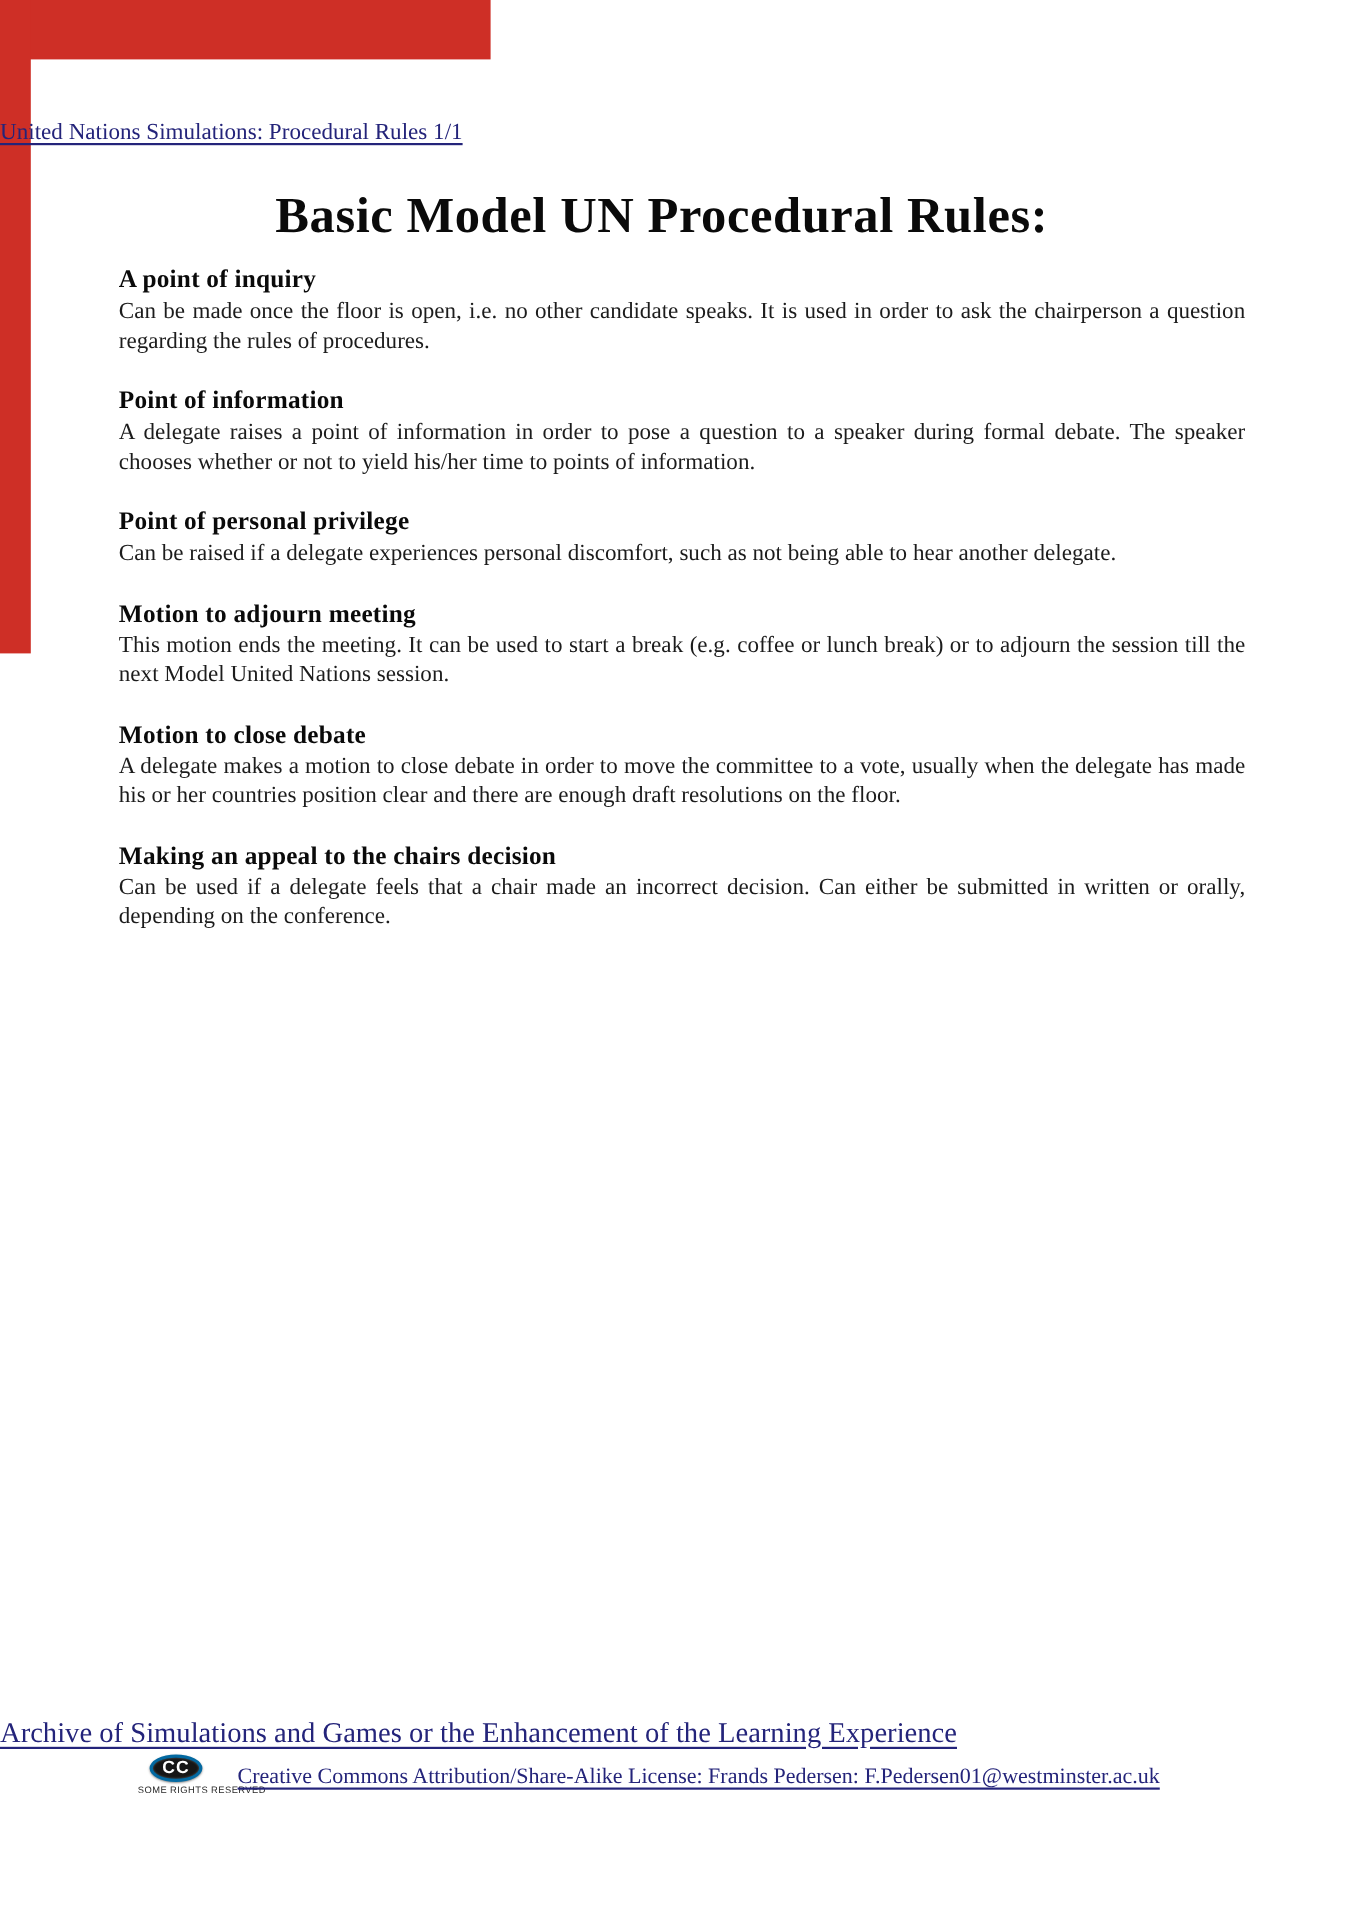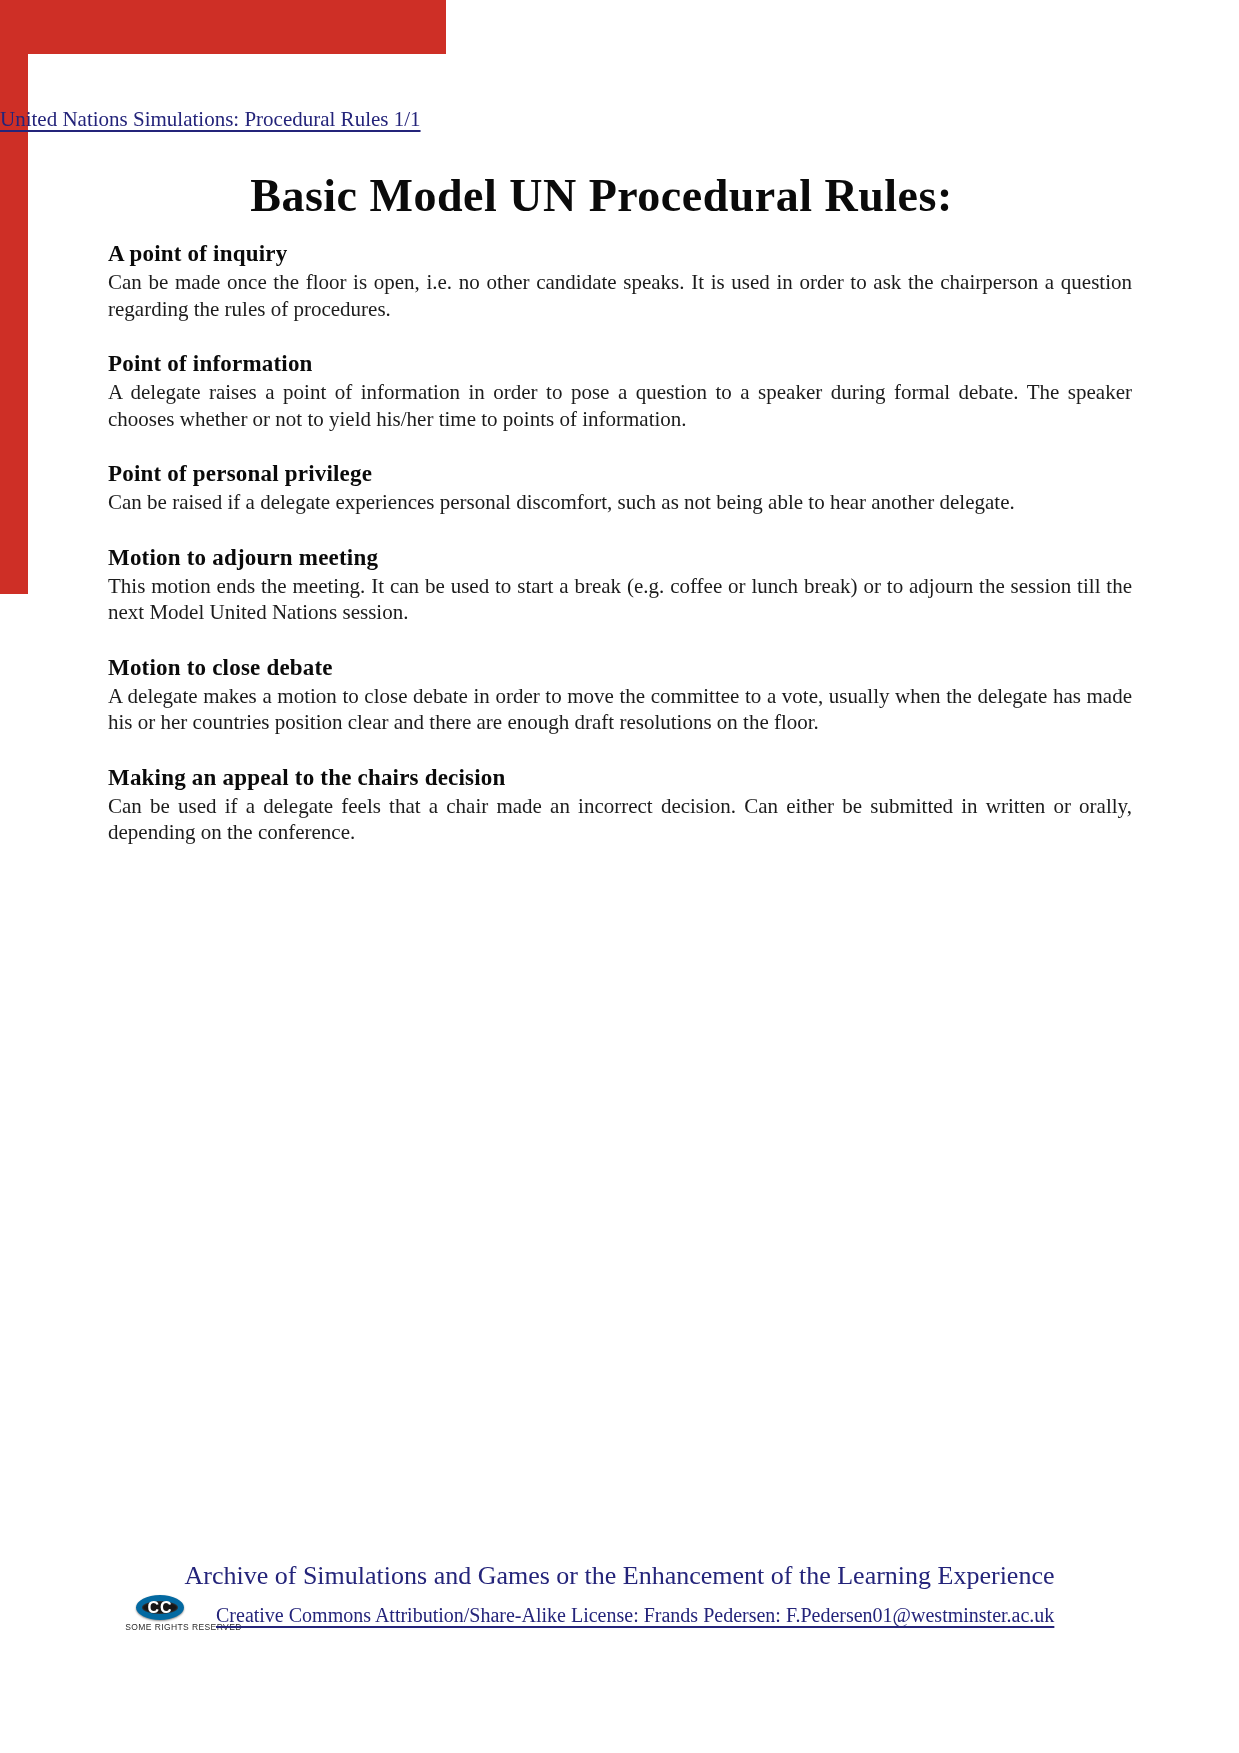--- a/index.html
+++ b/index.html
@@ -71,24 +71,24 @@
     text-align: justify;
     text-justify: inter-word;
     color: #1c1c1c;
   }
 
   
   .footer-archive {
     position: absolute;
     top: 1560px; left: 0;
     width: 100%;
-    text-align: center;
     font-size: 26px;
     line-height: 32px;
     color: #24247a;
+    text-decoration: underline;
     text-underline-offset: 4px;
   }
   .footer-license-row {
     position: absolute;
     top: 1594px; left: 108px;
     width: 1024px;
     display: flex;
     align-items: flex-start;
   }
   .cc-badge {
@@ -96,21 +96,21 @@
     display: flex;
     flex-direction: column;
     align-items: center;
     flex: none;
     margin-top: 1px;
   }
   .cc-oval {
     width: 48px; height: 25px;
     border-radius: 50%;
     background: #161616;
-    border: 6px solid #0369a1;
+    border: 3px solid #0369a1;
     box-shadow: 0 1px 2px rgba(0,0,0,0.45), inset 0 0 2px #666;
     display: flex;
     align-items: center;
     justify-content: center;
     color: #ffffff;
     font-family: "Liberation Sans", sans-serif;
     font-weight: bold;
     font-size: 16px;
     letter-spacing: 1px;
     line-height: 1;

